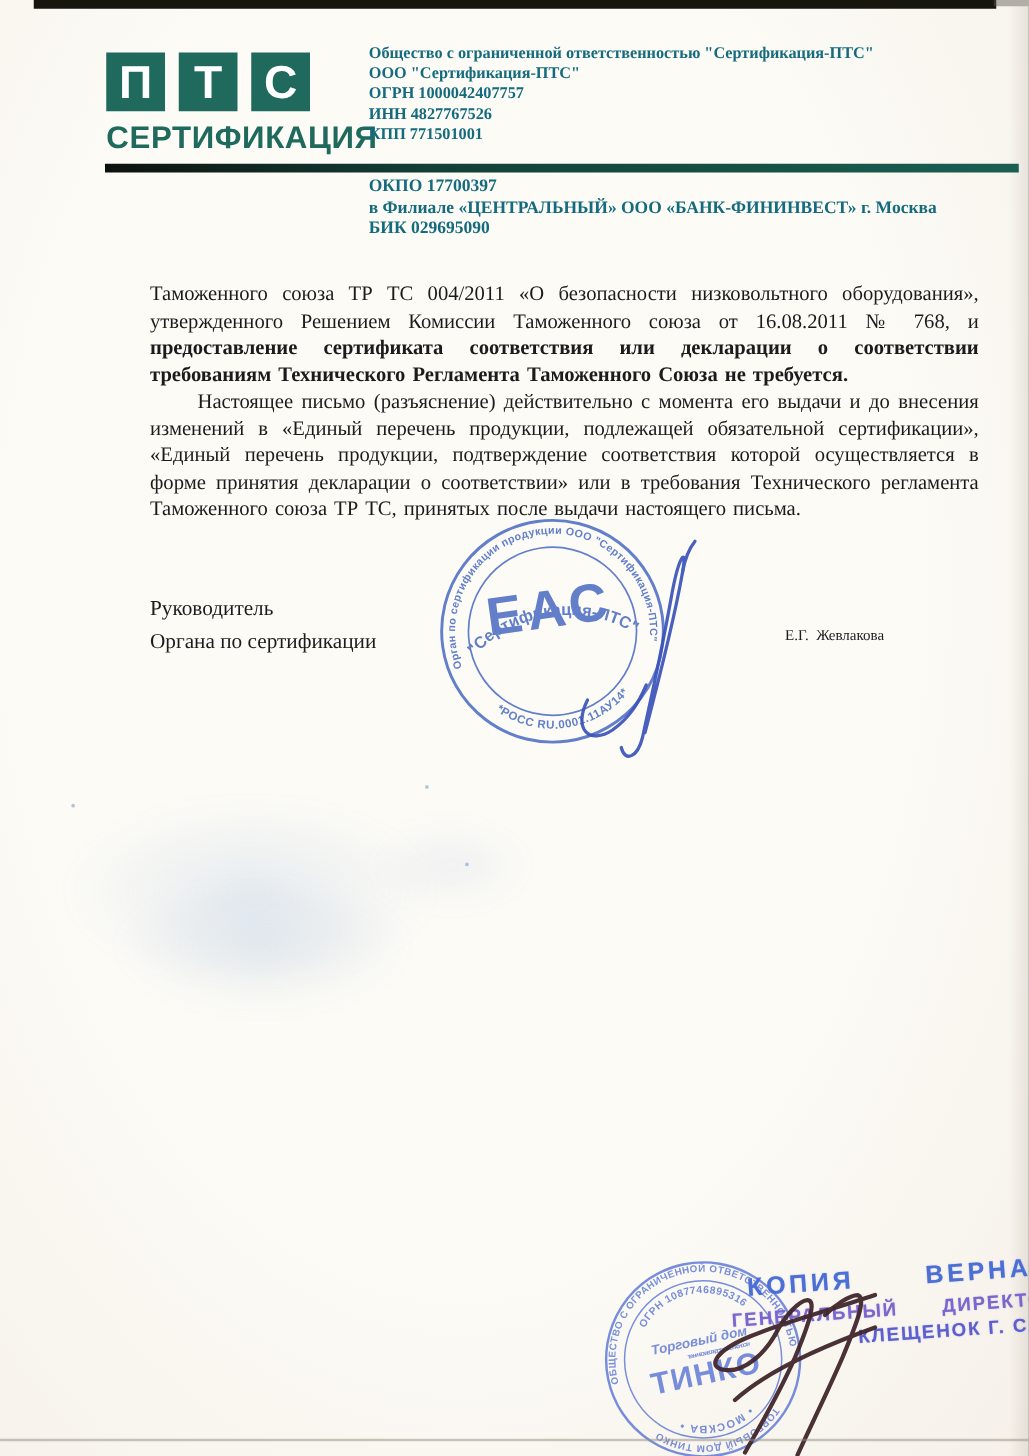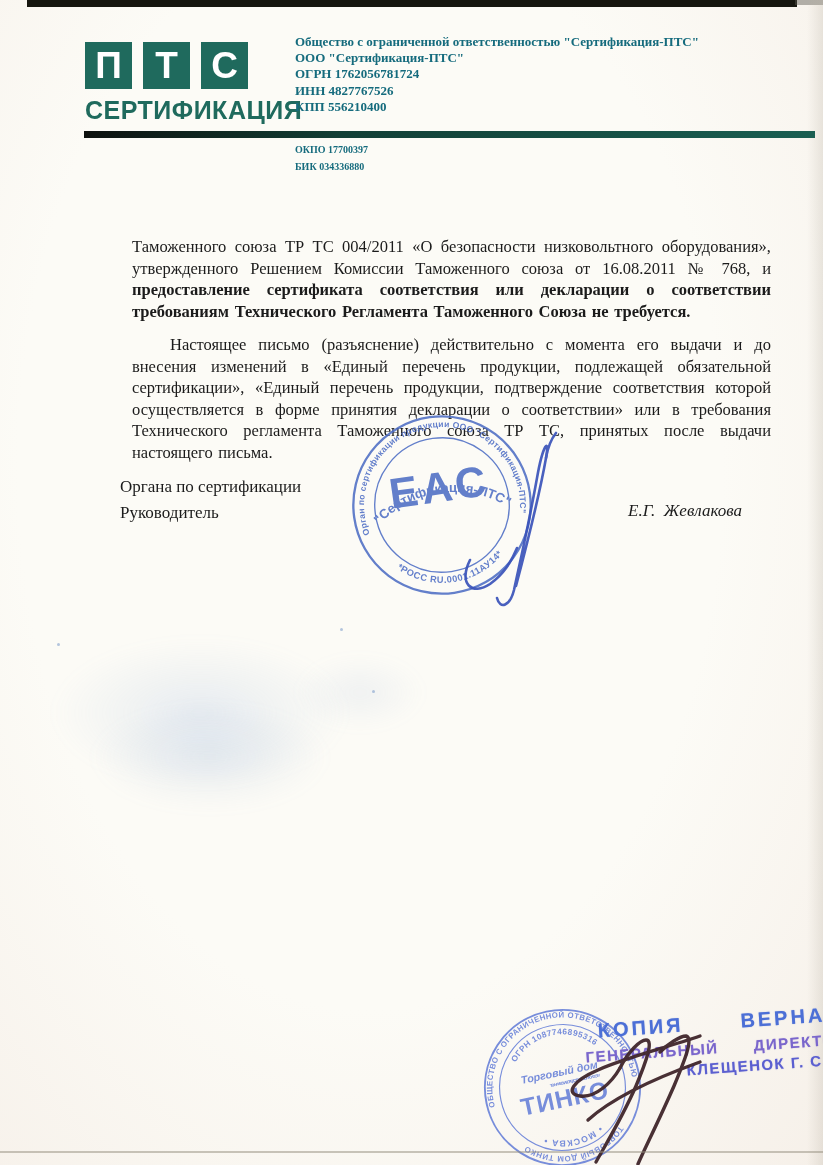--- a/index.html
+++ b/index.html
@@ -21,32 +21,32 @@
     font-family:"Liberation Sans", sans-serif; font-weight:bold; font-size:37px;
     display:flex; align-items:center; justify-content:center; line-height:1;}
   .logo-subtitle{margin-top:7px; color:#1f6a5d; font-family:"Liberation Sans", sans-serif;
     font-weight:bold; font-size:25px; letter-spacing:0.5px; white-space:nowrap;}
   .teal-bar{position:absolute; left:84px; top:131px; width:731px; height:7px;
     background:linear-gradient(to right,#0d110e 0%, #123f36 35%, #1a5f52 100%);}
 
   .org-block{position:absolute; left:295px; top:34px; color:#156b7d;
     font-weight:bold; font-size:13px; line-height:16.2px; white-space:nowrap;}
   .bank-block{position:absolute; left:295px; top:142px; color:#156b7d;
-    font-weight:bold; font-size:10px; line-height:16.5px; white-space:nowrap;}
+    font-weight:bold; font-size:14px; line-height:16.5px; white-space:nowrap;}
 
   
   .body-text{position:absolute; left:120px; top:224px; width:663px;
     font-size:16.5px; line-height:21.5px; color:#1b1b1b; text-align:justify; word-spacing:1.5px;}
-  .body-text p{margin:12px;}
+  .body-text p{margin:0;}
   .body-text .indent{text-indent:38px;}
   .bold{font-weight:bold;}
 
   
   .sig-role{position:absolute; left:120px; top:474px; font-size:17px; line-height:25.5px; color:#1b1b1b;}
-  .sig-name{position:absolute; left:628px; top:501px; font-size:17px; color:#1b1b1b; white-space:pre;font-style:italic;}
+  .sig-name{position:absolute; left:628px; top:501px; font-size:12px; color:#1b1b1b; white-space:pre;}
 
   
   .eac-stamp{position:absolute; left:347px; top:410px; width:190px; height:190px;
     transform:rotate(-8deg); opacity:0.88;}
   .tinko-stamp{position:absolute; left:480px; top:1005px; width:165px; height:165px;
     transform:rotate(-12deg); opacity:0.82;}
   svg text{font-family:"Liberation Sans", sans-serif;}
 
   .copy-stamp{position:absolute; left:599px; top:1012px; width:215px; transform:rotate(-4deg);
     font-family:"Liberation Sans", sans-serif; font-weight:bold;}
@@ -84,38 +84,39 @@
       <div class="logo-sq">Т</div>
       <div class="logo-sq">С</div>
     </div>
     <div class="logo-subtitle">СЕРТИФИКАЦИЯ</div>
   </div>
   <div class="teal-bar"></div>
 
   <div class="org-block">
     <div>Общество с ограниченной ответственностью "Сертификация-ПТС"</div>
     <div>ООО "Сертификация-ПТС"</div>
-    <div>ОГРН 1762056781724</div>
+    <div>ОГРН 1000042407757</div>
     <div>ИНН 4827767526</div>
-    <div>КПП 556210400</div>
+    <div>КПП 771501001</div>
   </div>
 
   <div class="bank-block">
     <div>ОКПО 17700397</div>
-    <div>БИК 034336880</div>
+    <div>в Филиале «ЦЕНТРАЛЬНЫЙ» ООО «БАНК-ФИНИНВЕСТ» г. Москва</div>
+    <div>БИК 029695090</div>
   </div>
 
   <div class="body-text">
     <p><span>Таможенного союза ТР ТС 004/2011 «О безопасности низковольтного оборудования», утвержденного Решением Комиссии Таможенного союза от 16.08.2011 № 768, и </span><span class="bold">предоставление сертификата соответствия или декларации о соответствии требованиям Технического Регламента Таможенного Союза не требуется.</span></p>
     <p class="indent">Настоящее письмо (разъяснение) действительно с момента его выдачи и до внесения изменений в «Единый перечень продукции, подлежащей обязательной сертификации», «Единый перечень продукции, подтверждение соответствия которой осуществляется в форме принятия декларации о соответствии» или в требования Технического регламента Таможенного союза ТР ТС, принятых после выдачи настоящего письма.</p>
   </div>
 
   <div class="sig-role">
+    <div>Руководитель</div>
     <div>Органа по сертификации</div>
-    <div>Руководитель</div>
   </div>
   <div class="sig-name">Е.Г.  Жевлакова</div>
 
   <svg class="eac-stamp" viewBox="0 0 195 195">
     <defs>
       <path id="eacTop" d="M 25 131.3 A 80 80 0 1 1 170 131.3"></path>
       <path id="eacBottom" d="M 32 143.4 A 80 80 0 0 0 163 143.4"></path>
       <path id="eacSub" d="M 25 114 A 105 105 0 0 1 170 114"></path>
     </defs>
     <circle cx="97.5" cy="97.5" r="91" fill="none" stroke="#4e6ec5" stroke-width="2.4"></circle>

